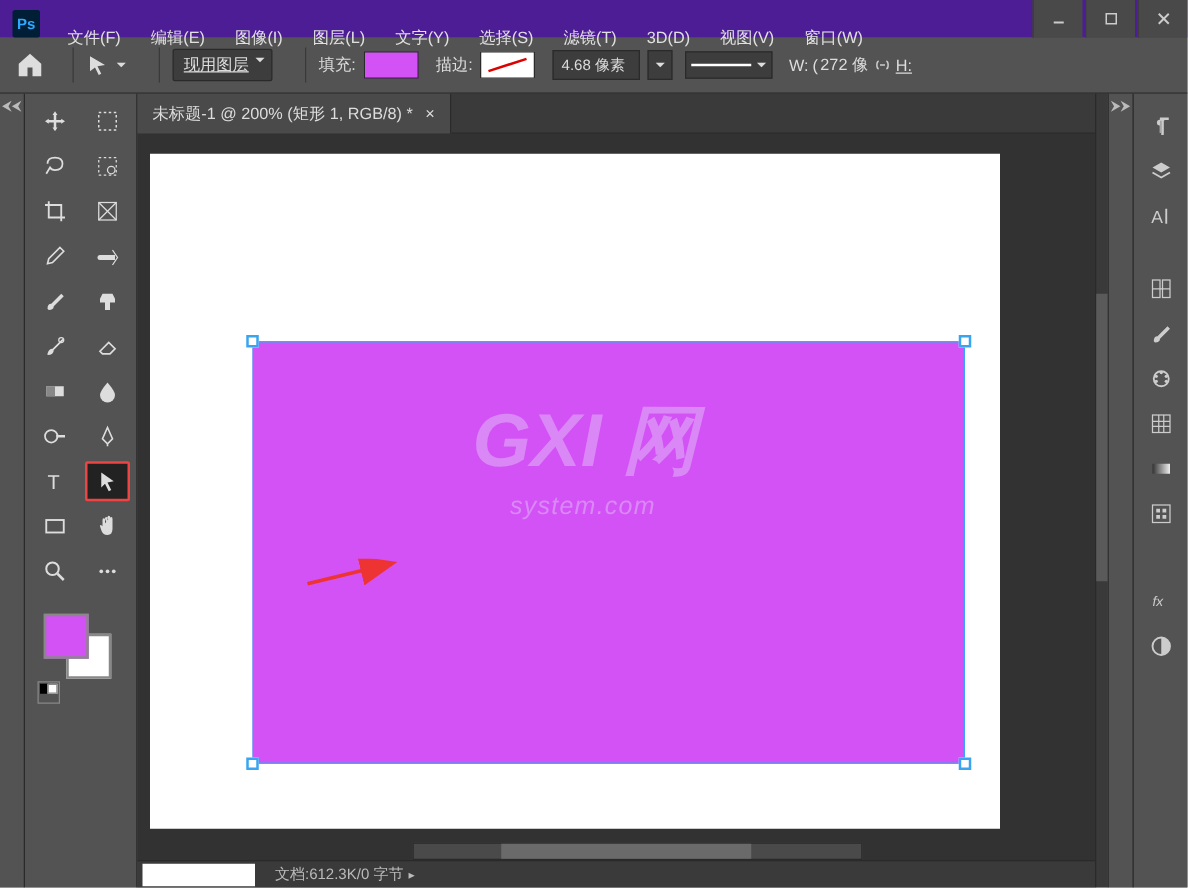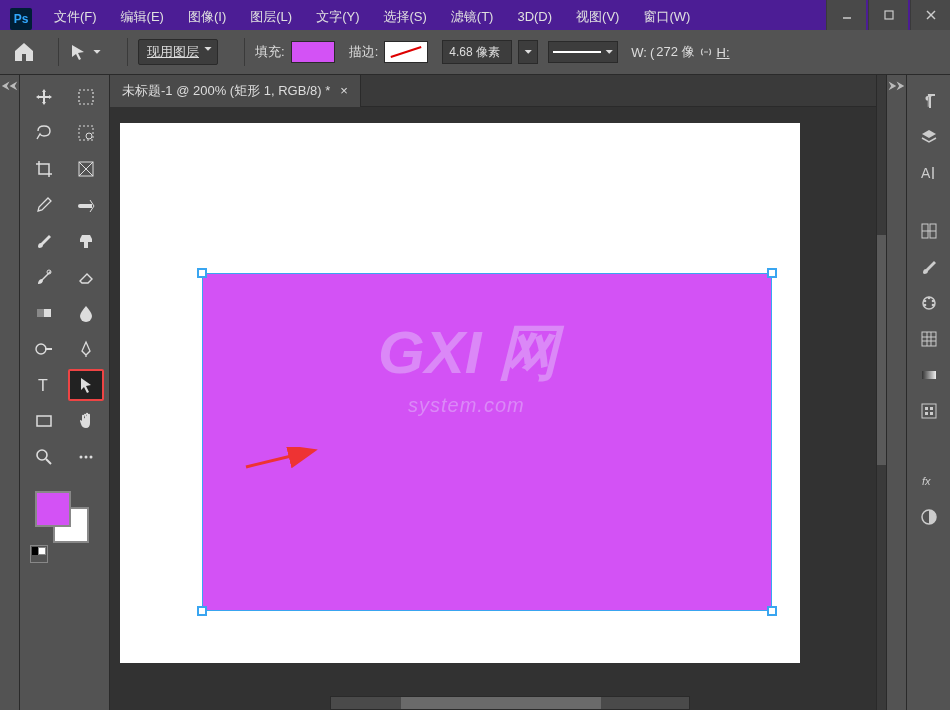--- a/index.html
+++ b/index.html
@@ -1,20 +1,20 @@
 <!DOCTYPE html>
 <html><head>
 <meta charset="utf-8">
 <style>
 * { margin: 0; padding: 0; box-sizing: border-box; font-family: "Microsoft YaHei", Arial, sans-serif; }
 body { background: #535353; width: 950px; height: 710px; overflow: hidden; }
 
 .menubar { background: #4c1d95; height: 30px; display: flex; align-items: flex-end; color: #e0e0e0; font-size: 13px; }
 .ps-logo { width: 22px; height: 22px; background: #001e36; color: #31a8ff; display: flex; align-items: center; justify-content: center; font-weight: bold; font-size: 12px; margin: 0 10px; border-radius: 2px; }
-.menu-item { padding: 2px 12px; cursor: pointer; height: 30px; line-height: 30px; }
+.menu-item { padding: 15px 12px; cursor: pointer; height: 30px; line-height: 30px; }
 .window-controls { margin-left: auto; display: flex; }
 .win-btn { width: 40px; height: 30px; display: flex; align-items: center; justify-content: center; color: #ccc; cursor: pointer; background: #494949; margin-left: 2px; border-left: 1px solid #3a3a3a; }
 .win-btn svg { width: 12px; height: 12px; }
 
 .options-bar { background: #535353; height: 45px; display: flex; align-items: center; padding: 0 12px; color: #ddd; font-size: 13px; border-bottom: 1px solid #2a2a2a; }
 .opt-home { width: 24px; height: 24px; margin-right: 12px; cursor: pointer; }
 .opt-cursor { width: 18px; height: 18px; margin-right: 6px; }
 .opt-dropdown-tiny { font-size: 10px; margin-right: 16px; cursor: pointer; }
 .opt-divider { width: 1px; height: 28px; background: #3a3a3a; margin: 0 10px; }
 .opt-select { background: #3d3d3d; border: 1px solid #2a2a2a; color: #ddd; padding: 3px 18px 3px 8px; height: 26px; border-radius: 2px; font-size: 13px; margin-right: 16px; position: relative; text-decoration: underline; }
@@ -333,20 +333,25 @@
             <marker id="ah" markerWidth="10" markerHeight="8" refX="8" refY="4" orient="auto">
               <path d="M0 0 L10 4 L0 8 Z" fill="#e33"></path>
             </marker>
           </defs>
         <line x1="4" y1="20" x2="70" y2="4" stroke="#e33" stroke-width="3" marker-end="url(#ah)"></line>
       </svg>
       <div class="canvas-scroll-h">
         <div class="scroll-thumb"></div>
       </div>
     </div>
+    <div class="status-bar">
+      <div class="status-zoom"></div>
+      <span class="status-info">文档:612.3K/0 字节</span>
+      <span style="margin-left:4px;font-size:10px;cursor:pointer">▸</span>
+    </div>
   </div>
 
   <div class="right-scroll-track">
     <div class="right-scroll-thumb"></div>
   </div>
 
   <div class="collapse-col right">
     <span class="collapse-arrow">⮞⮞</span>
   </div>
 

